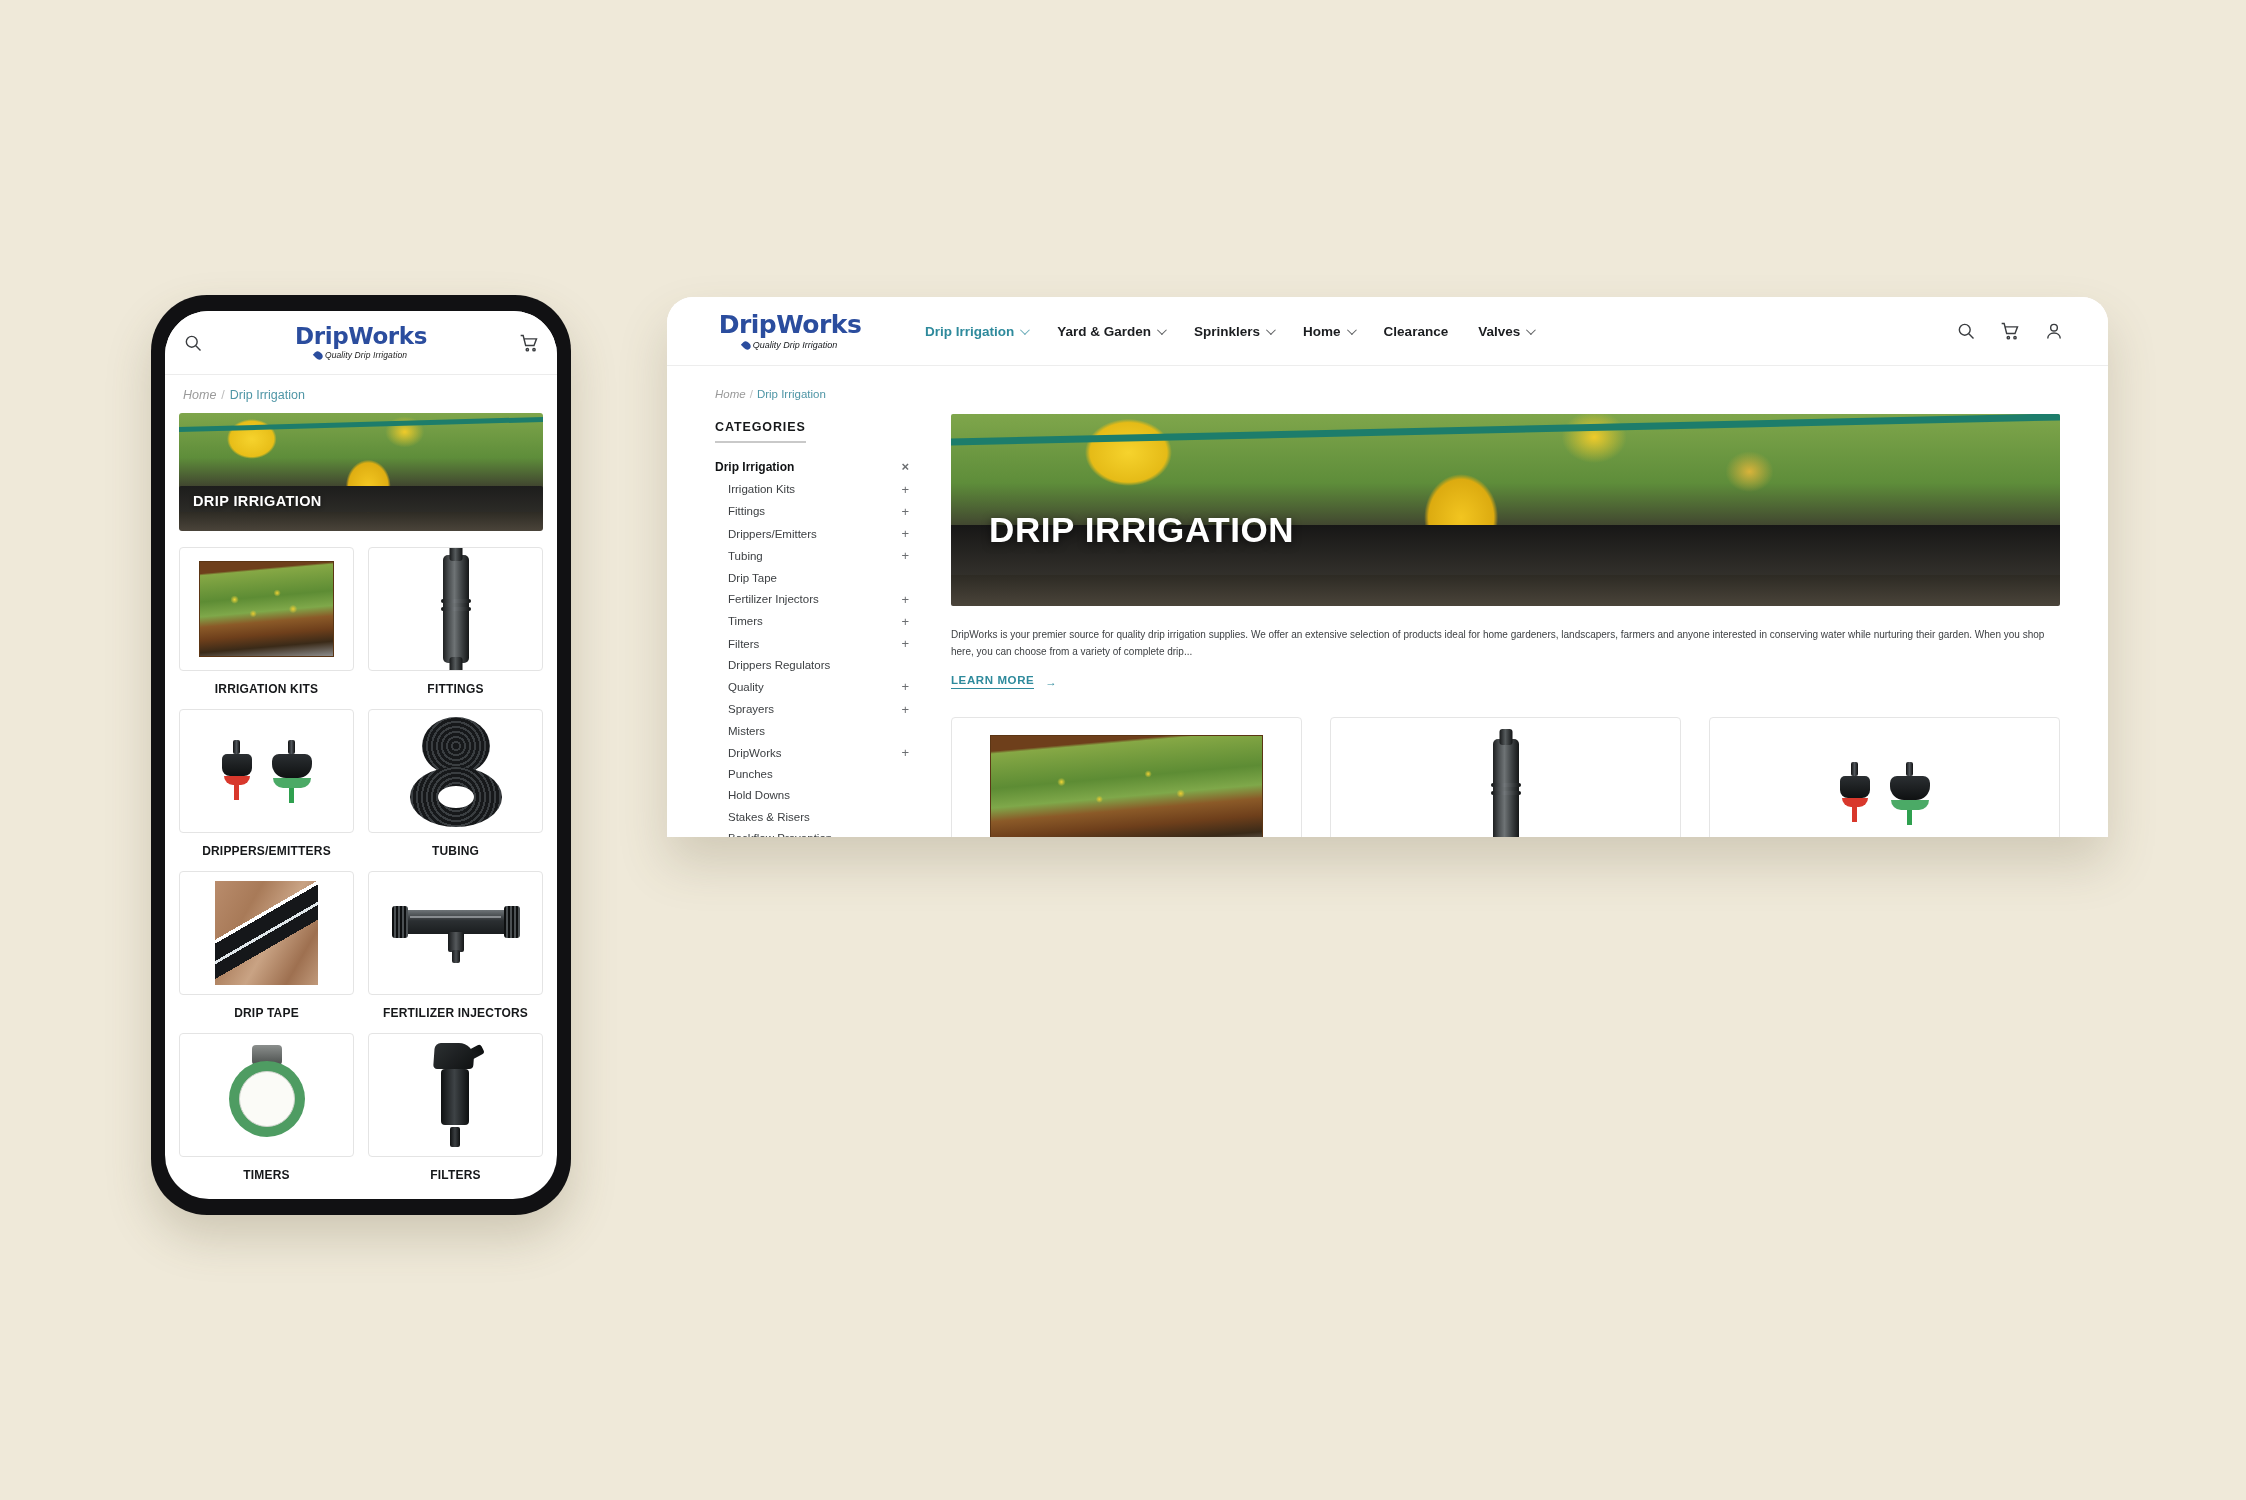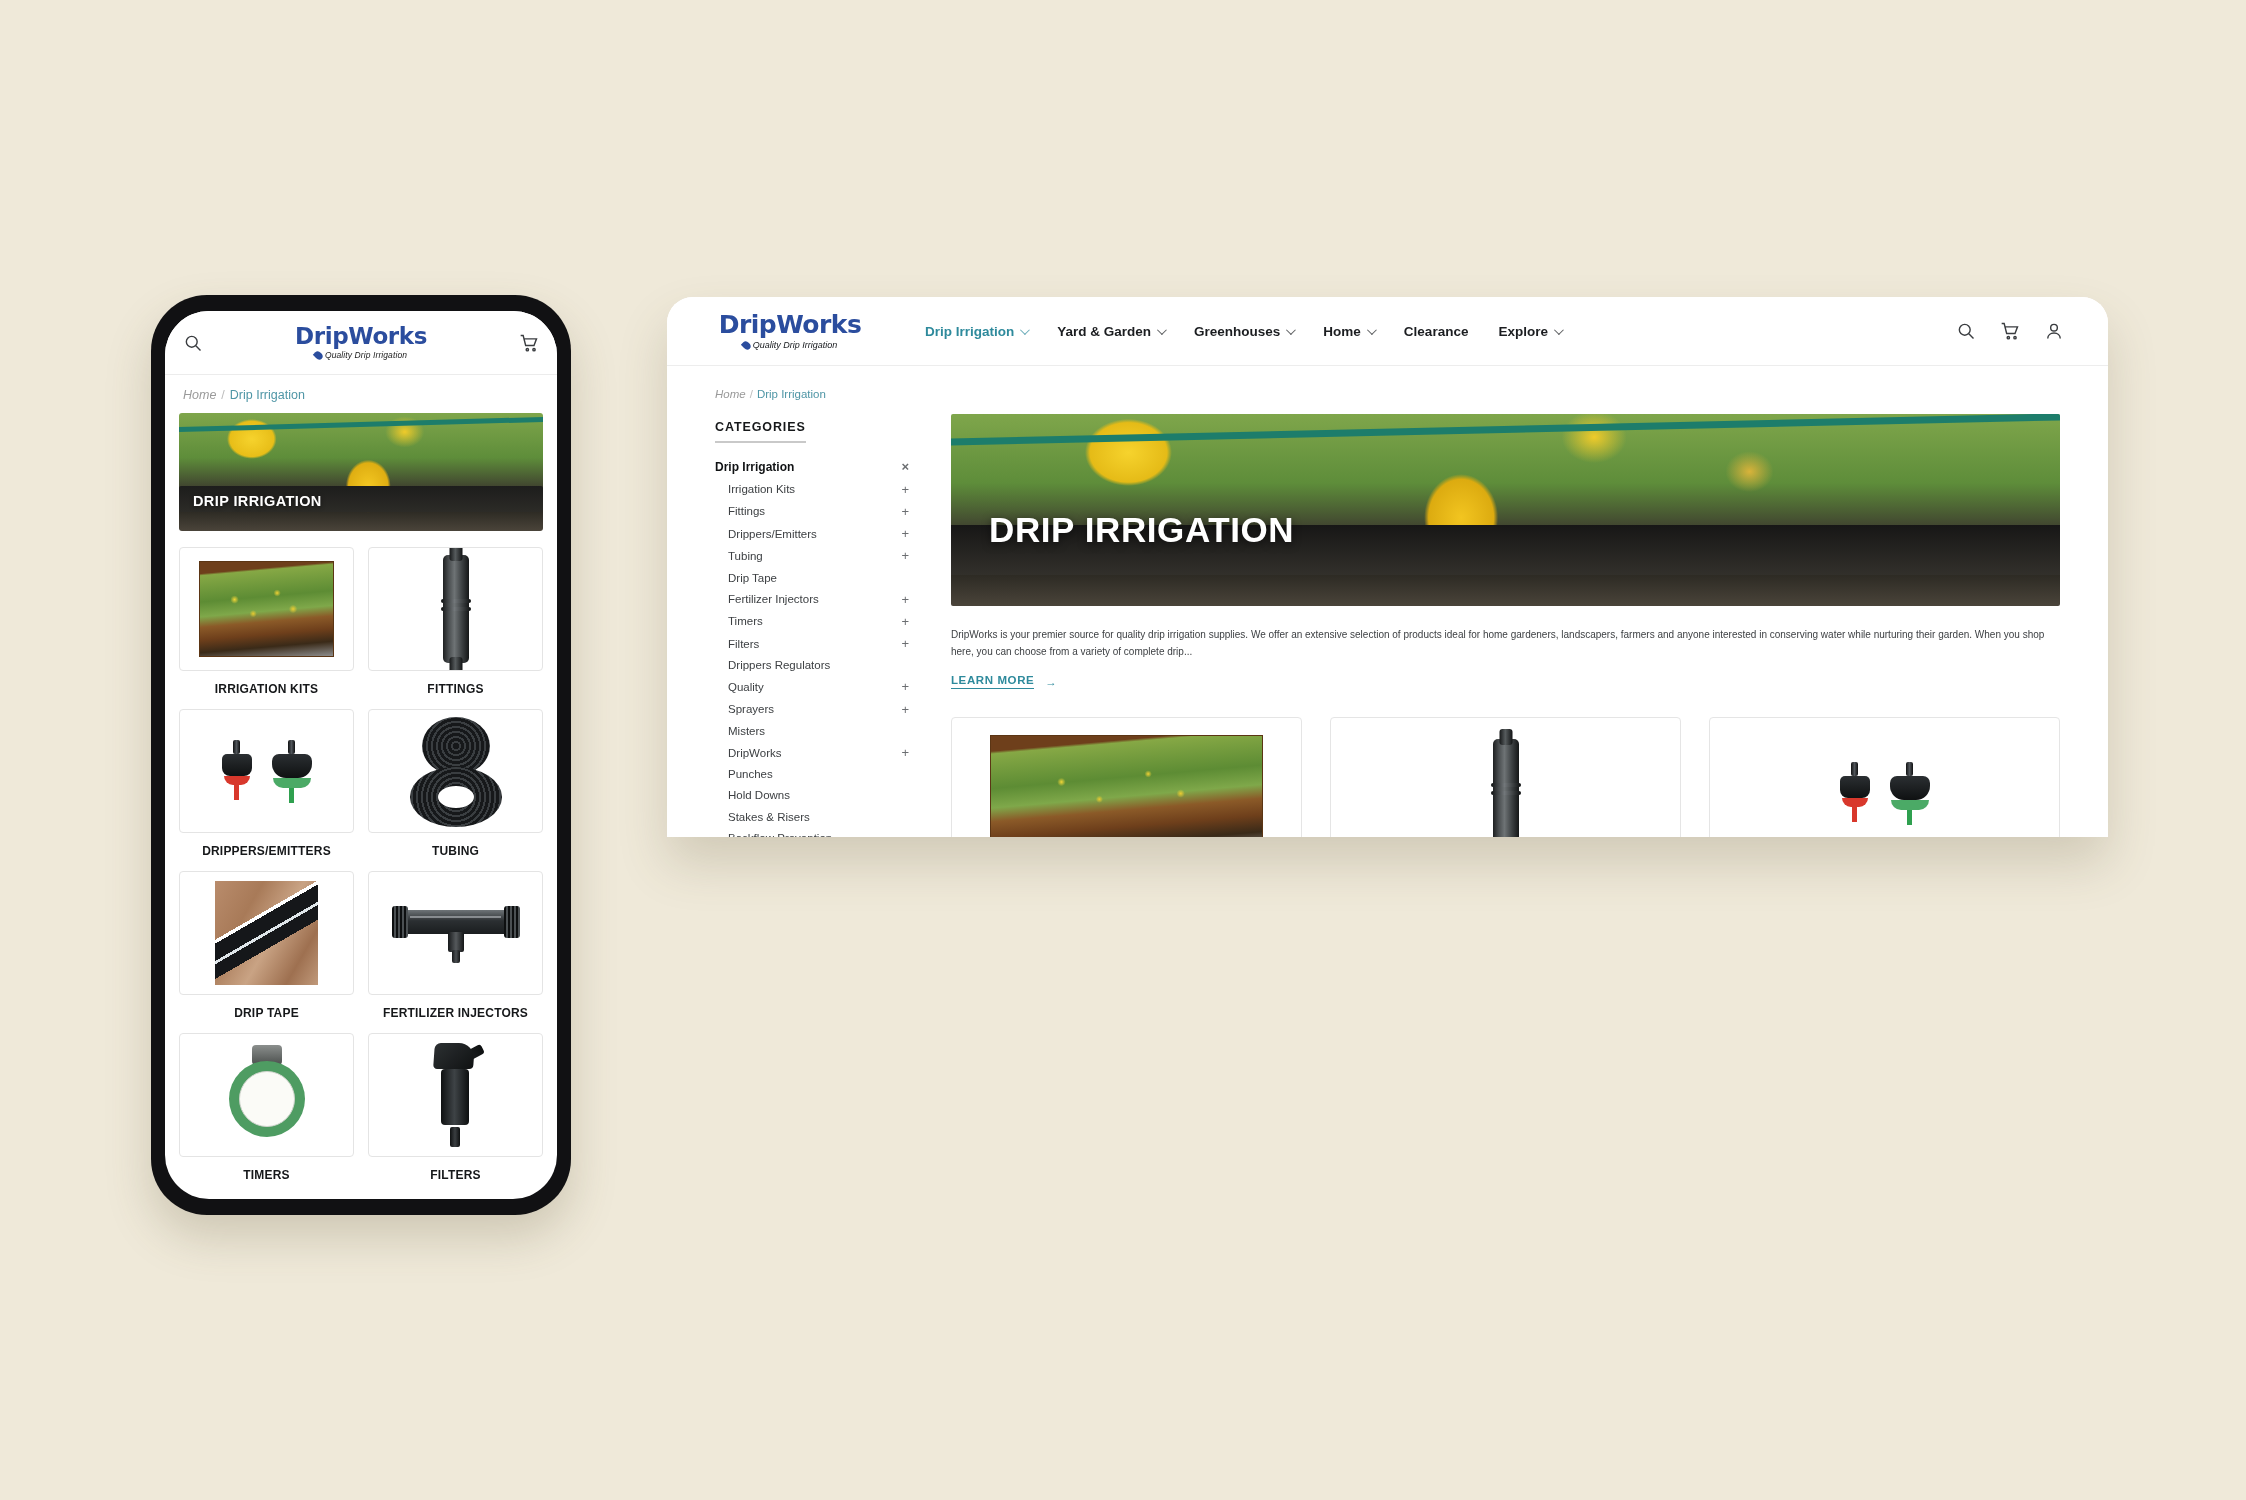--- a/index.html
+++ b/index.html
@@ -505,32 +505,32 @@
       <nav class="d-nav">
         <div class="d-nav-item active">
           <span>Drip Irrigation</span>
           <span class="chev"></span>
         </div>
         <div class="d-nav-item">
           <span>Yard &amp; Garden</span>
           <span class="chev"></span>
         </div>
         <div class="d-nav-item">
-          <span>Greenhouses</span>
+          <span>Sprinklers</span>
           <span class="chev"></span>
         </div>
         <div class="d-nav-item">
           <span>Home</span>
           <span class="chev"></span>
         </div>
         <div class="d-nav-item">
           <span>Clearance</span>
         </div>
         <div class="d-nav-item">
-          <span>Explore</span>
+          <span>Valves</span>
           <span class="chev"></span>
         </div>
       </nav>
 
       <div class="d-icons">
         <span class="icn">
           <svg viewBox="0 0 24 24" fill="none" stroke="currentColor" stroke-width="1.7">
             <circle cx="10.5" cy="10.5" r="6.5"></circle>
               <line x1="15.4" y1="15.4" x2="21" y2="21"></line>
           </svg>

